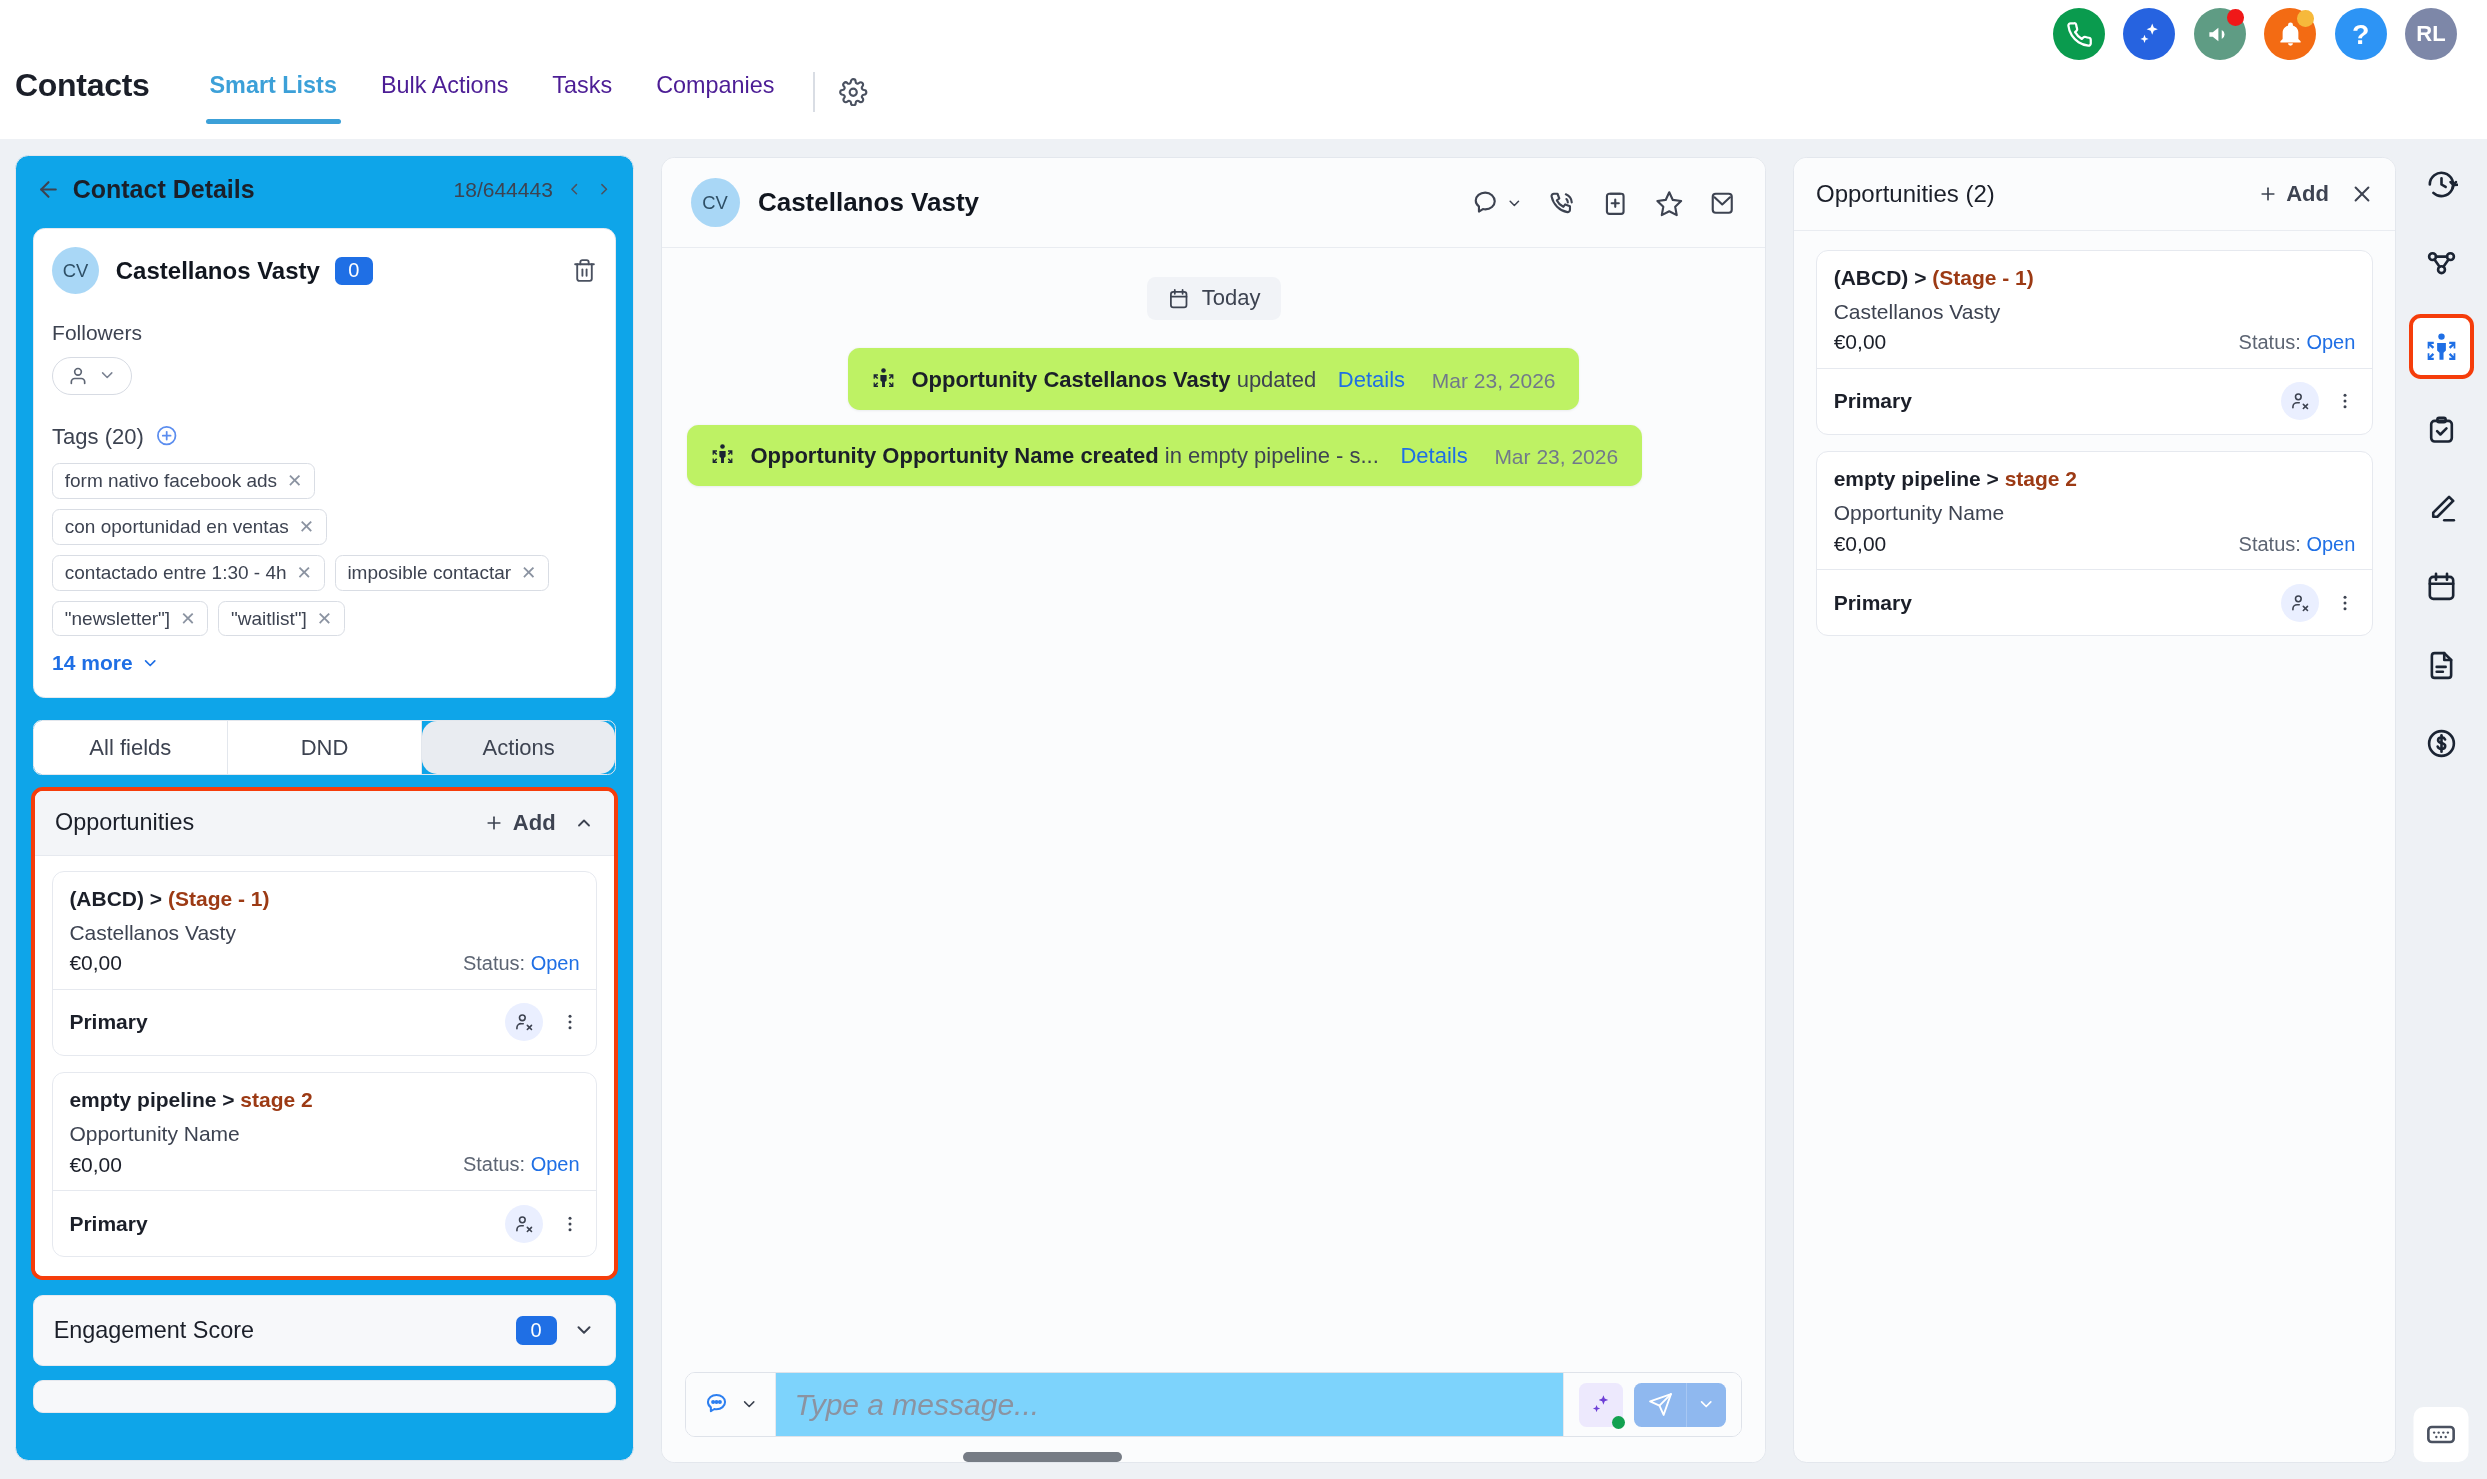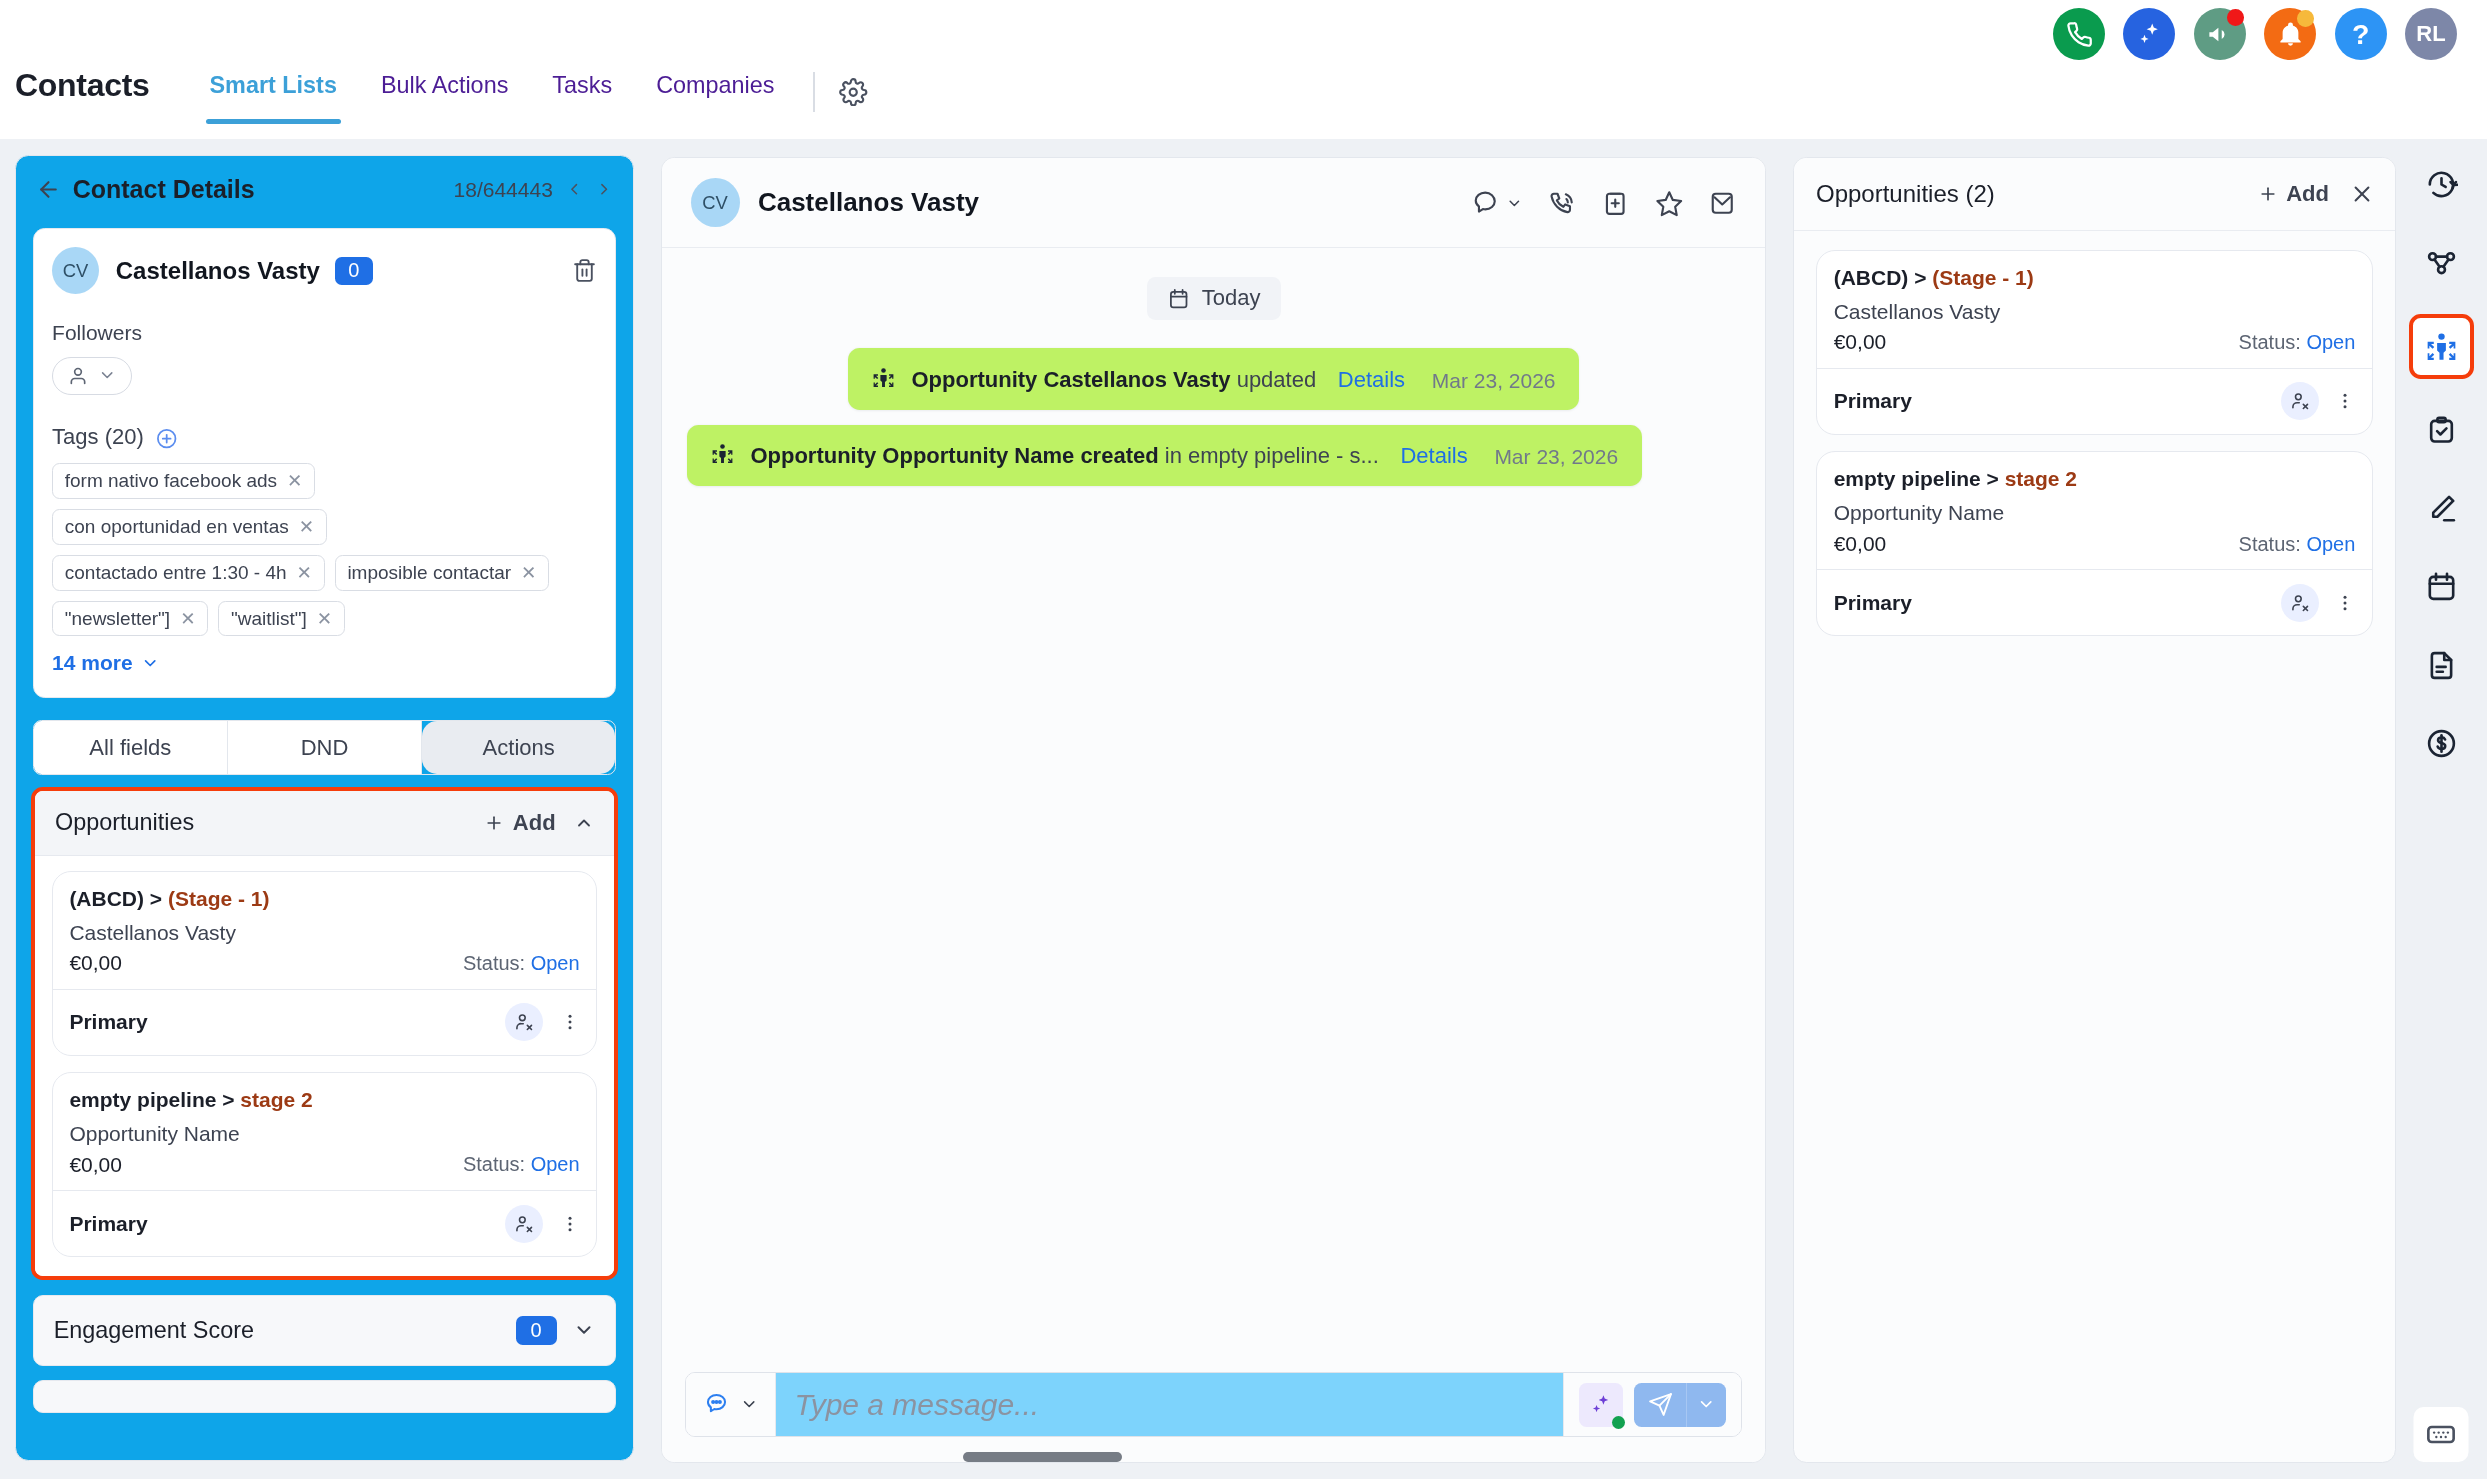--- a/index.html
+++ b/index.html
@@ -100,21 +100,21 @@
   .field-label { font-size: 21px; color: #3d4351; margin-bottom: 11.7px; }
   .pill-select {
     display: inline-flex; align-items: center; gap: 10px;
     border: 0.8px solid #d7dbe3; border-radius: 836px; padding: 7.5px 15px;
     cursor: pointer; background: #fff;
   }
   .pill-select .ph { font-size: 21px; color: #98a0ae; }
   .usr-ic { display: flex; }
 
   .tags-head {
-    display: flex; align-items: flex-end; gap: 11.7px; margin-top: 28.5px;
+    display: flex; align-items: flex-start; gap: 11.7px; margin-top: 28.5px;
   }
   .tags-head .t { font-size: 22px; color: #3d4351; }
   .plus-circle { cursor: pointer; display: flex; }
   .tag-list { display: flex; flex-wrap: wrap; gap: 10px; margin-top: 13.4px; }
   .tag {
     display: inline-flex; align-items: center; gap: 10px;
     border: 0.8px solid #d9dde4; border-radius: 7.5px; padding: 5.9px 11.7px;
     font-size: 19px; color: #3d4351; background: #fff; cursor: pointer;
   }
   .tag .x { color: #8b93a1; font-size: 18.4px; cursor: pointer; }
@@ -146,21 +146,21 @@
   }
   .opp-head .h { font-size: 23.4px; color: #1b1f29; font-weight: 500; }
   .opp-head .add {
     margin-left: auto; display: inline-flex; align-items: center; gap: 8.4px;
     font-size: 22px; color: #3d4351; cursor: pointer; font-weight: 600;
   }
   .opp-head .caret { margin-left: 18.4px; cursor: pointer; display: flex; }
 
   .opp-body { padding: 15px 16.7px 18.4px 16.7px; background: #fff; }
   .opp-card {
-    border: 0.8px solid #e6e9ef; border-radius: 19px; overflow: hidden;
+    border: 0.8px solid #e6e9ef; border-radius: 12px; overflow: hidden;
     margin-bottom: 16.7px; background: #fff;
   }
   .opp-card:last-child { margin-bottom: 0; }
   .opp-top { padding: 15px 16.7px 13.4px 16.7px; }
   .opp-path { font-size: 21px; font-weight: 700; color: #1b1f29; }
   .opp-path .stage { color: #9c3a14; }
   .opp-sub { font-size: 21px; color: #3d4351; margin-top: 10px; }
   .opp-amt-row {
     display: flex; align-items: center; margin-top: 6.7px;
   }

